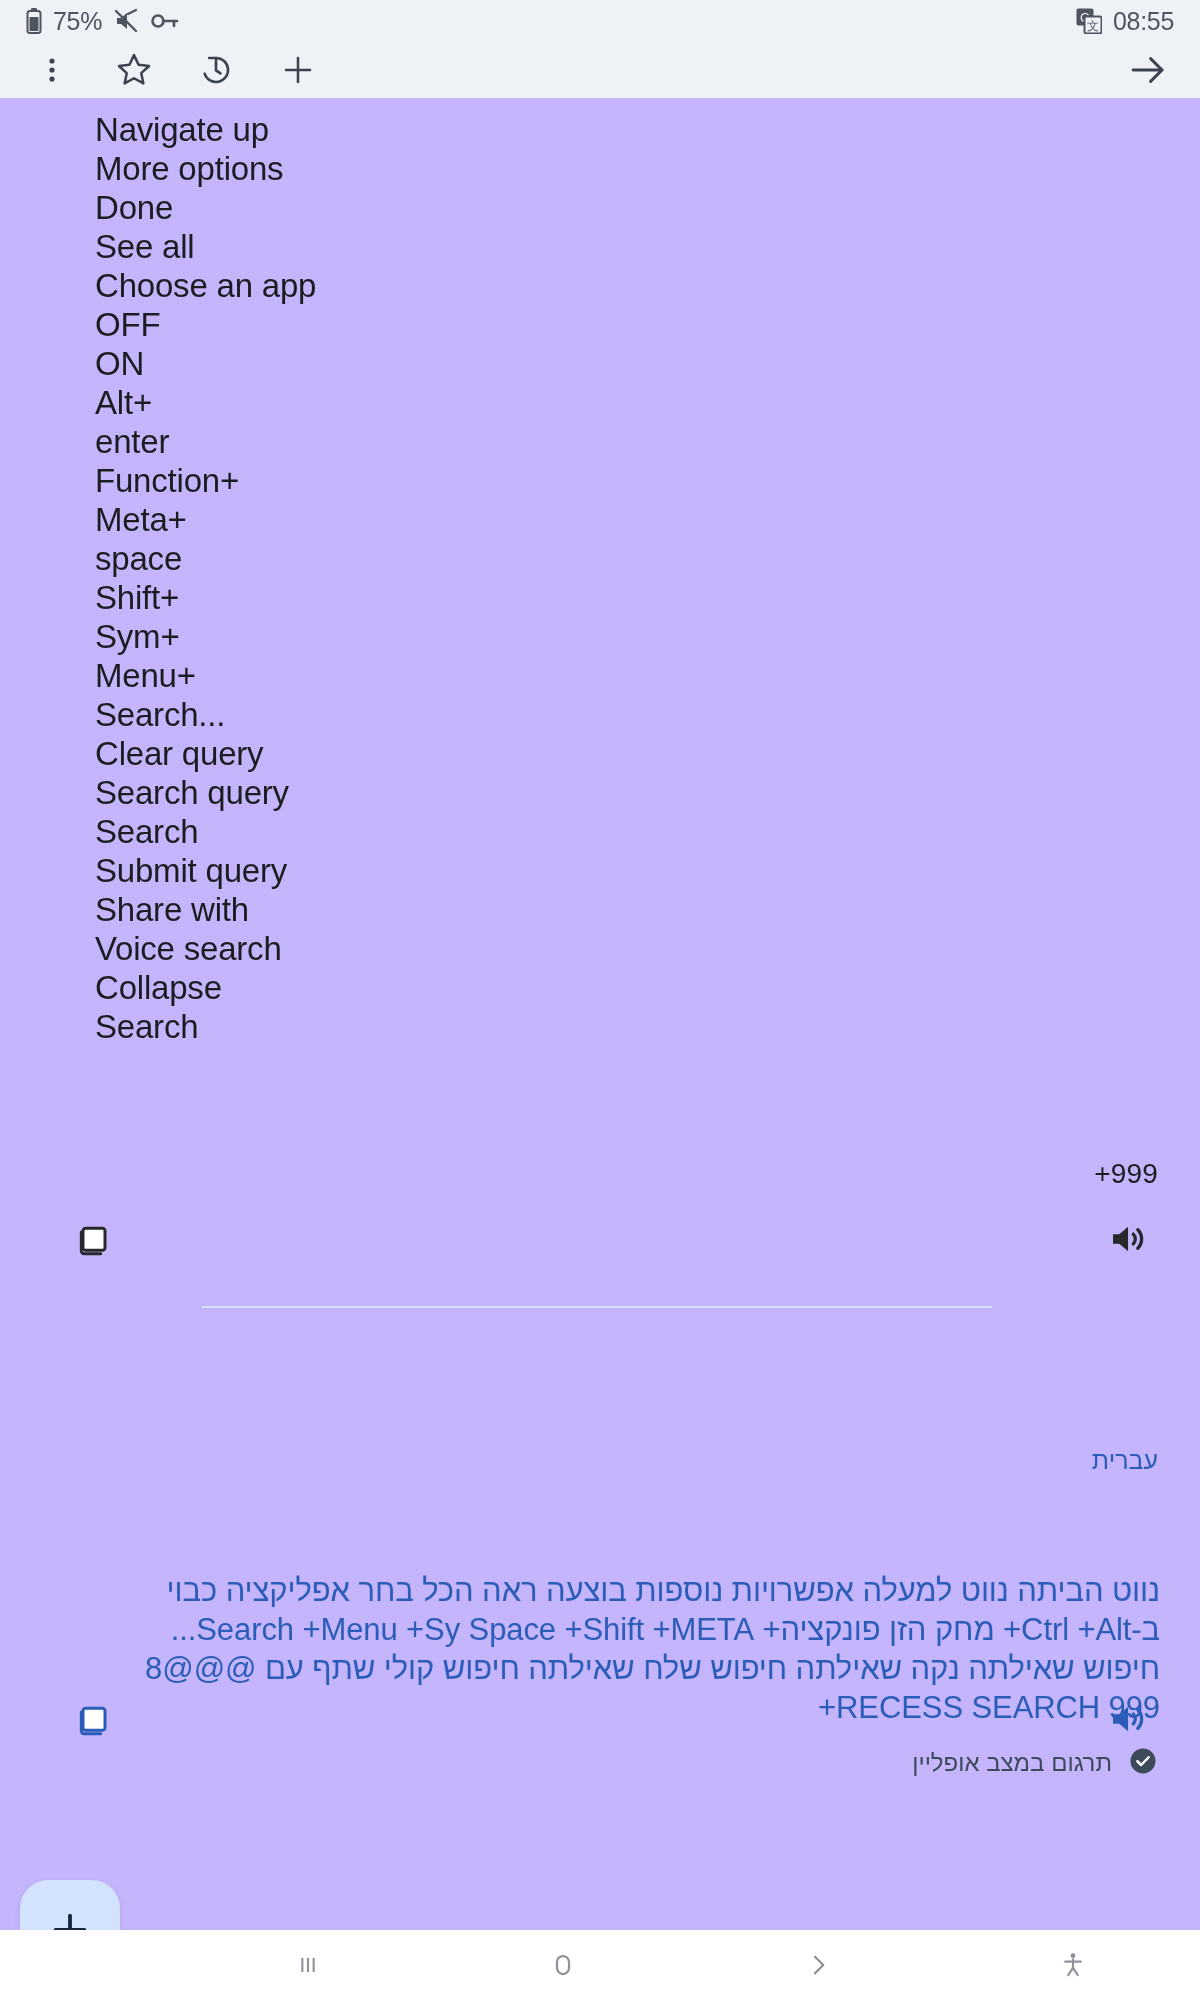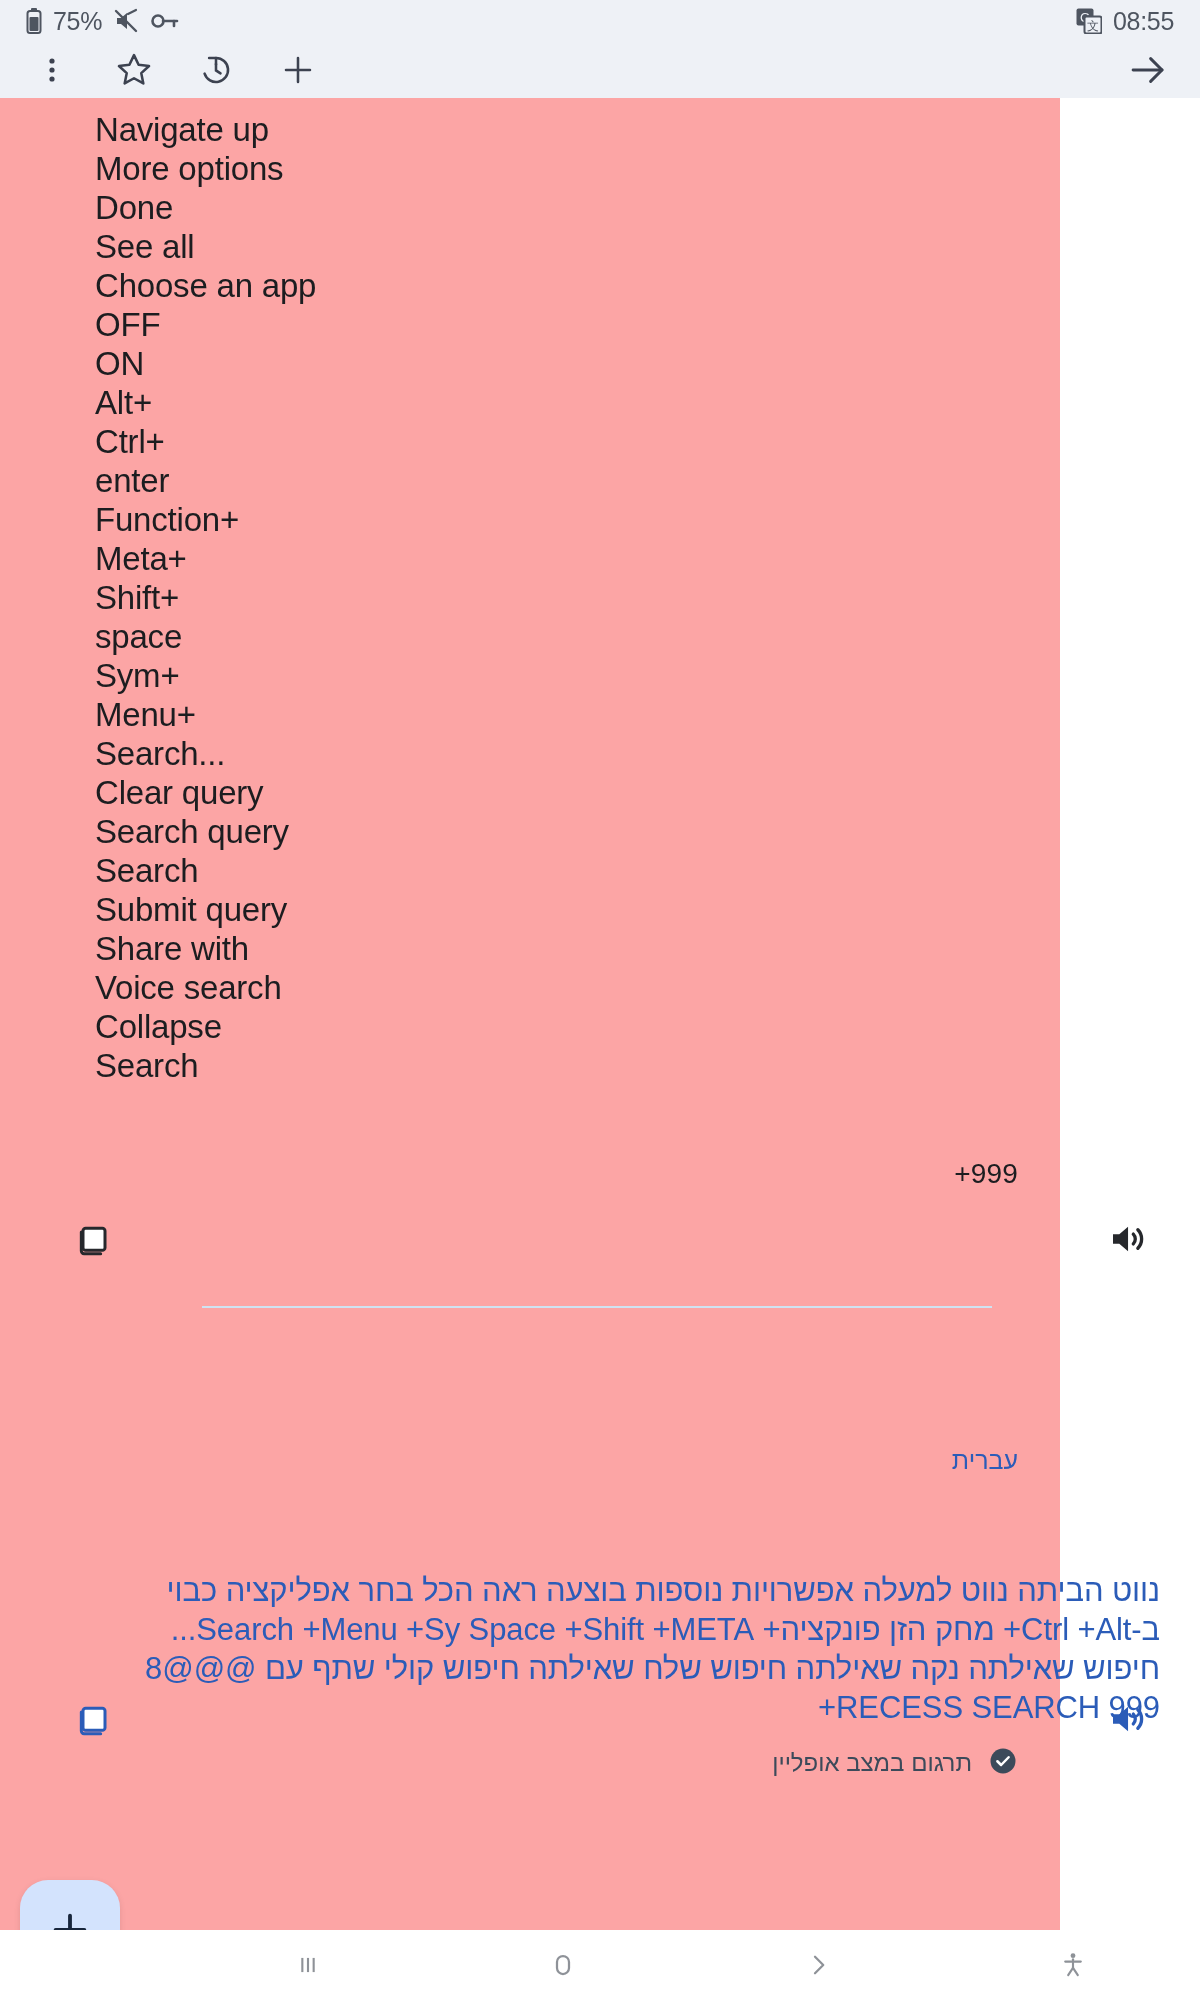--- a/index.html
+++ b/index.html
@@ -27,22 +27,22 @@
     position:absolute; top:42px; left:0; width:1200px; height:56px;
     background:#eef1f6;
     display:flex; align-items:center; justify-content:space-between;
     padding:0 30px;
   }
   .tb-left { display:flex; align-items:center; gap:38px; }
   .tb-btn { width:44px; height:44px; display:flex; align-items:center; justify-content:center; }
 
   
   .body-area {
-    position:absolute; top:98px; left:0; width:1060px; height:1902px;
-    background:#fca5a5;
+    position:absolute; top:98px; left:0; width:1200px; height:1902px;
+    background:#c4b5fd;
   }
 
   
   .src-list {
     position:absolute; top:12px; left:95px;
     display:flex; flex-direction:column;
   }
   .src-line {
     font-size:33px; line-height:39px; color:#1c1d20;
     letter-spacing:-0.2px; white-space:pre;
@@ -192,26 +192,25 @@
 
     <div class="src-list">
       <div class="src-line">Navigate up</div>
       <div class="src-line">More options</div>
       <div class="src-line">Done</div>
       <div class="src-line">See all</div>
       <div class="src-line">Choose an app</div>
       <div class="src-line">OFF</div>
       <div class="src-line">ON</div>
       <div class="src-line">Alt+</div>
-      <div class="src-line">Ctrl+</div>
       <div class="src-line">enter</div>
       <div class="src-line">Function+</div>
       <div class="src-line">Meta+</div>
+      <div class="src-line">space</div>
       <div class="src-line">Shift+</div>
-      <div class="src-line">space</div>
       <div class="src-line">Sym+</div>
       <div class="src-line">Menu+</div>
       <div class="src-line">Search...</div>
       <div class="src-line">Clear query</div>
       <div class="src-line">Search query</div>
       <div class="src-line">Search</div>
       <div class="src-line">Submit query</div>
       <div class="src-line">Share with</div>
       <div class="src-line">Voice search</div>
       <div class="src-line">Collapse</div>

